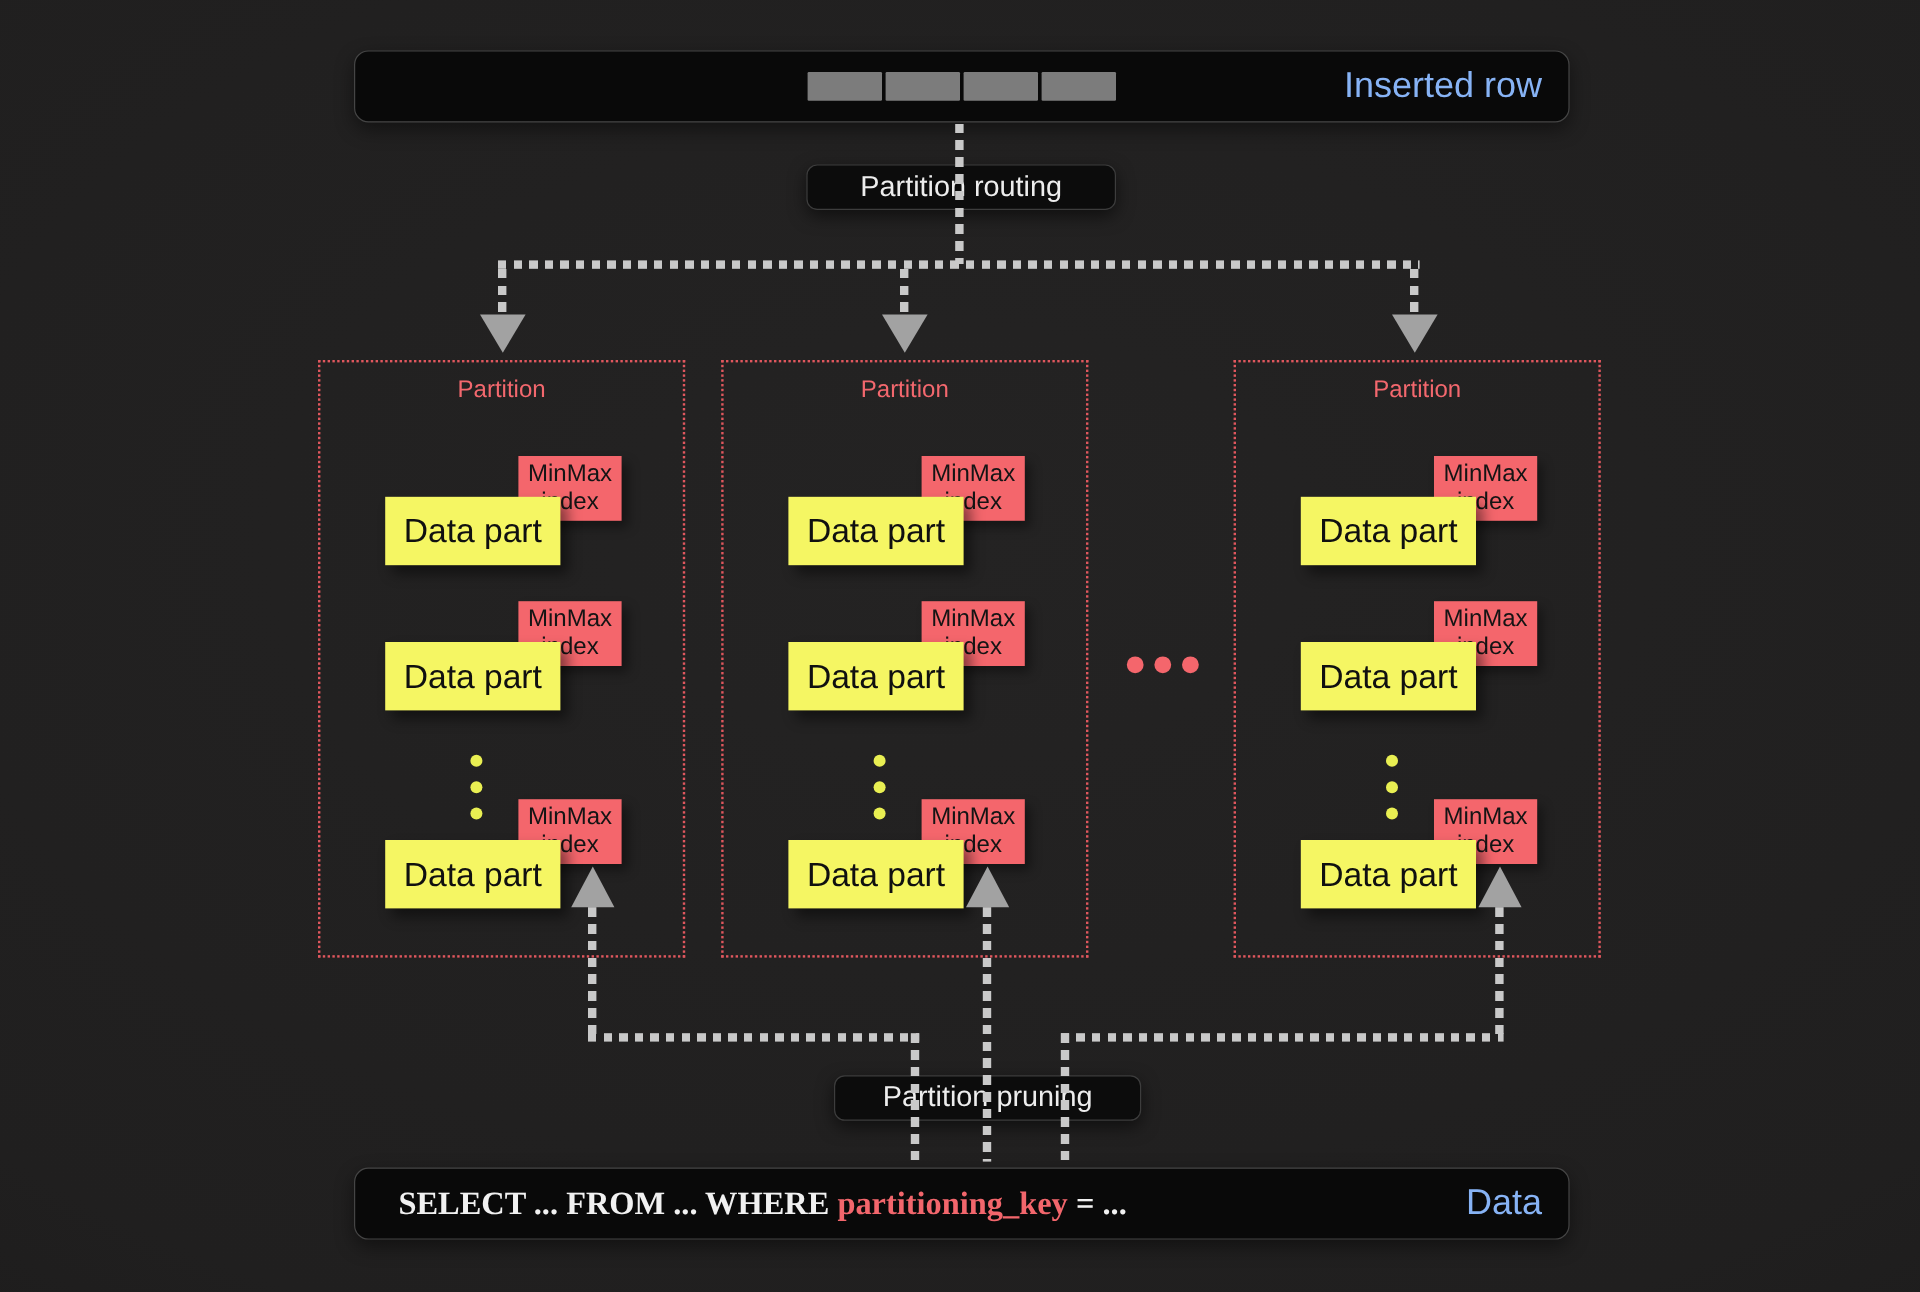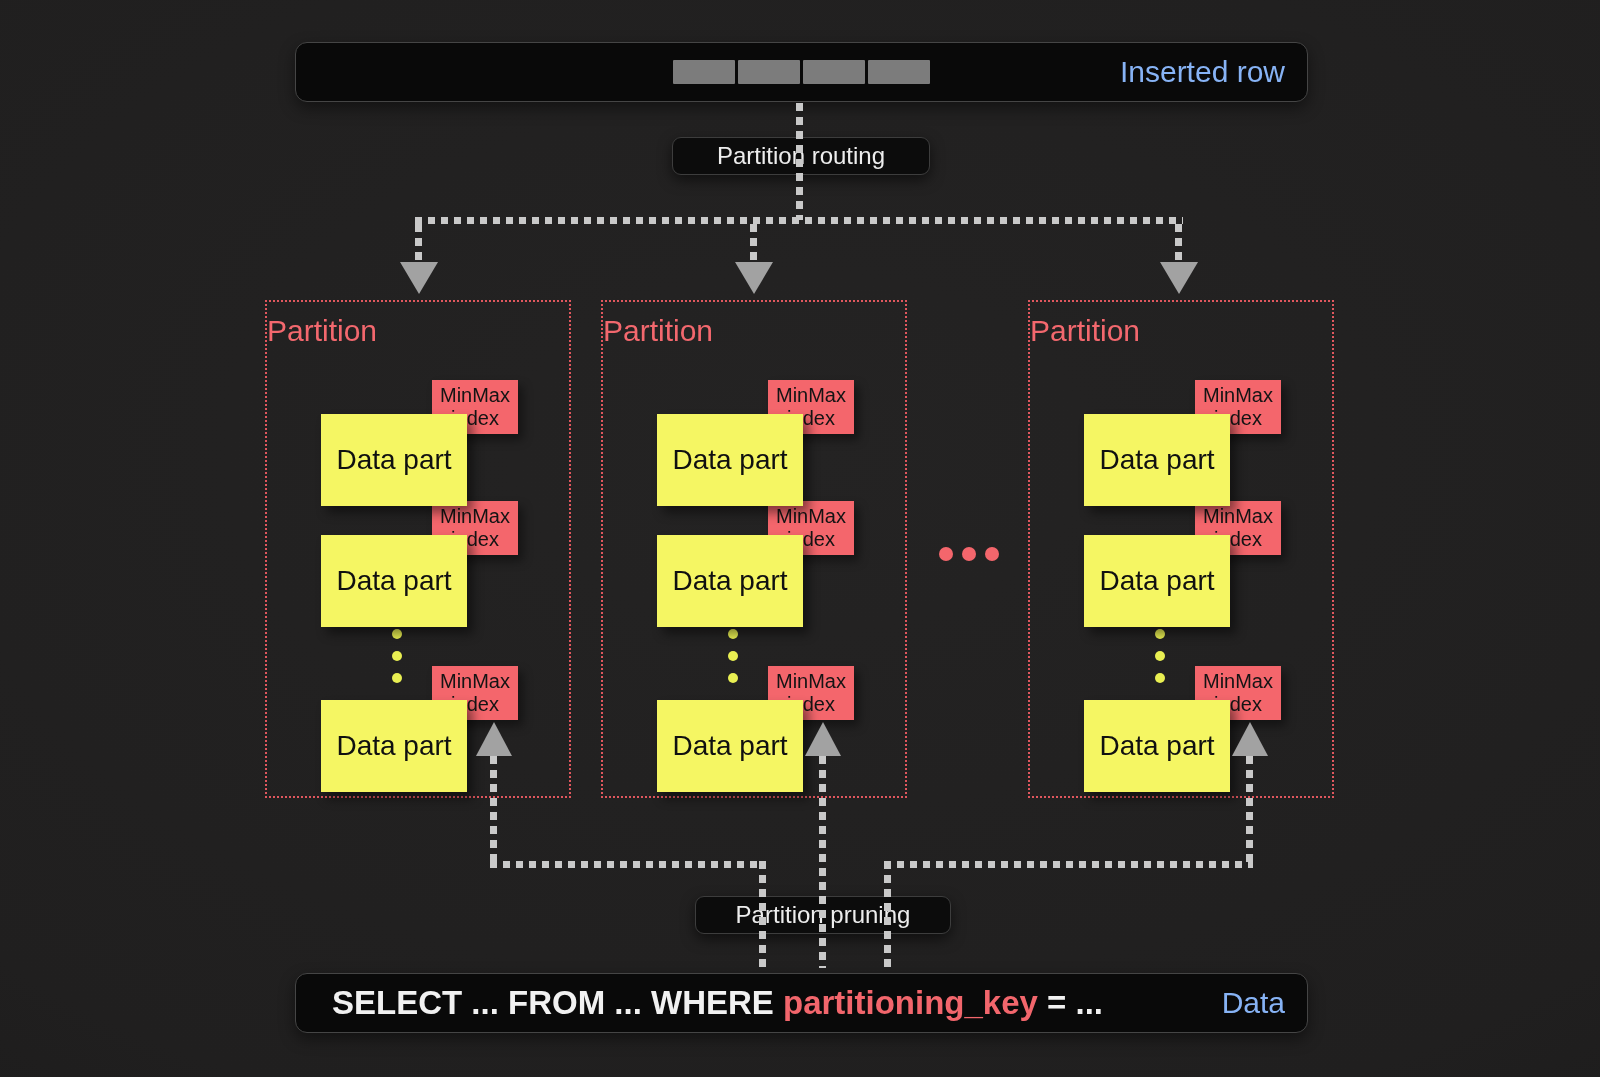--- a/index.html
+++ b/index.html
@@ -43,22 +43,22 @@
     transform: translateY(-50%);
     color: #87b3f5;
     font-size: 30px;
   }
 
   .query-text {
     position: absolute;
     left: 36px;
     top: 50%;
     transform: translateY(-50%);
-    font-family: Liberation Sans, sans-serif;
-    font-size: 33px;
+    font-family: Liberation Serif, serif;
+    font-size: 27px;
     font-weight: bold;
     color: #f1f1f1;
     white-space: pre;
   }
   .query-text .hl { color: #f2666c; }
 
   
   .pill {
     position: absolute;
     background: #0c0c0c;
@@ -109,29 +109,29 @@
   .partition {
     position: absolute;
     top: 300px;
     width: 306px;
     height: 498px;
     border: 2px dotted #e0575e;
     z-index: 1;
   }
   .partition-title {
     margin-top: 12px;
-    text-align: left;
-    font-size: 30px;
+    text-align: center;
+    font-size: 20px;
     color: #f3686e;
   }
   .data-part {
     position: absolute;
     left: 54px;
     width: 146px;
-    height: 92px;
+    height: 57px;
     background: #f5f663;
     box-shadow: 6px 7px 10px rgba(0,0,0,0.45);
     display: flex;
     align-items: center;
     justify-content: center;
     color: #101010;
     font-size: 28px;
     z-index: 3;
   }
   .minmax {

